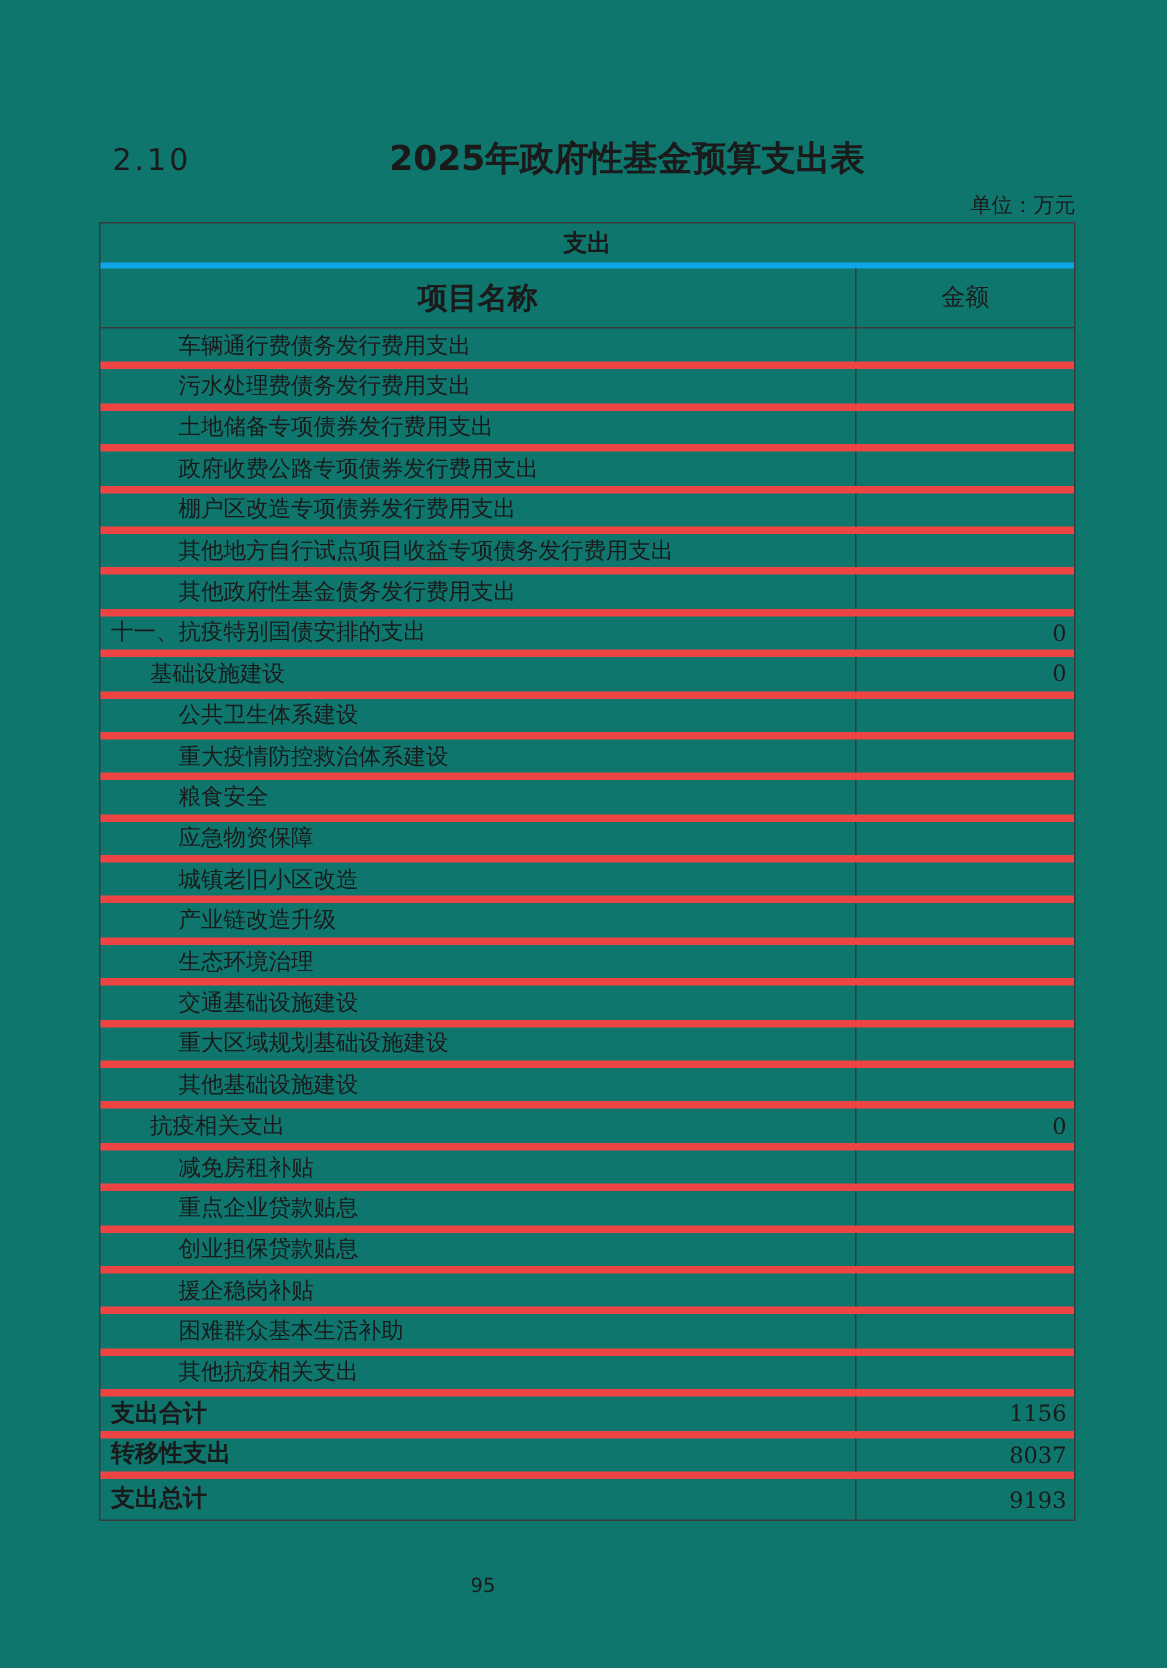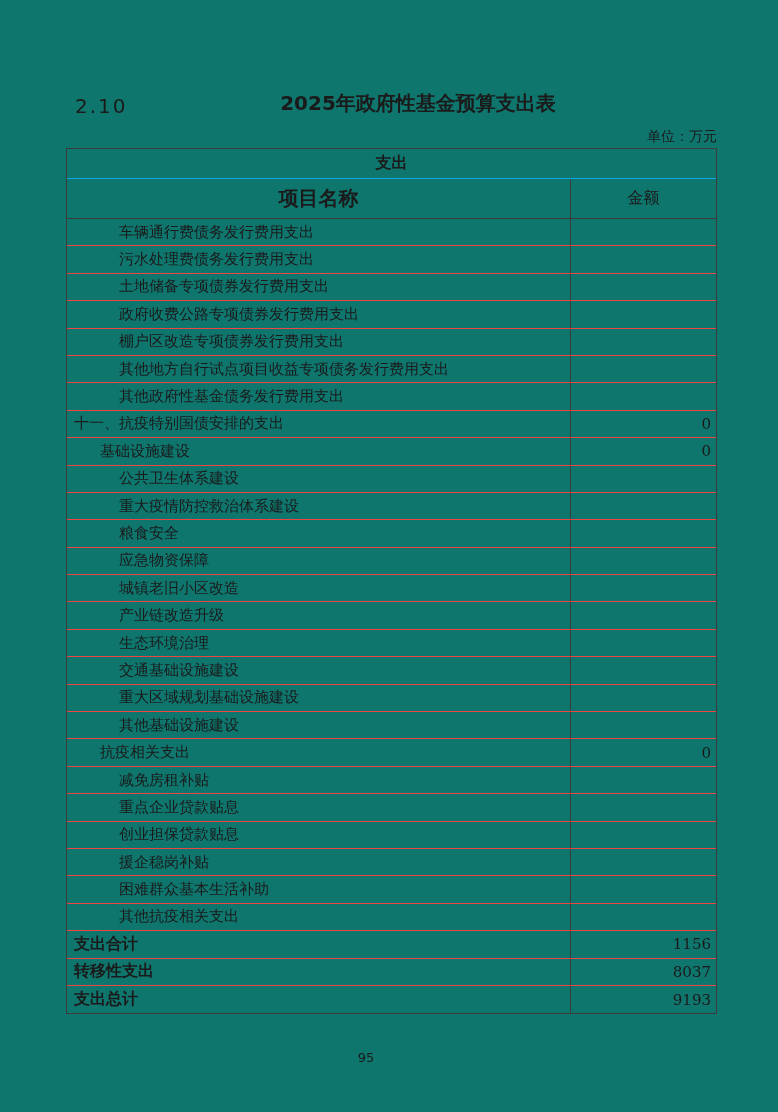--- a/index.html
+++ b/index.html
@@ -24,21 +24,21 @@
     letter-spacing: 2px;
     font-family: "DejaVu Sans", "Liberation Sans", sans-serif;
   }
   .doc-title {
     position: absolute;
     left: 0;
     top: 90px;
     width: 778px;
     text-align: center;
     text-indent: 58px;
-    font-size: 20px;
+    font-size: 23px;
     font-weight: bold;
     font-family: "DejaVu Sans", "Liberation Sans", sans-serif;
     margin: 0;
   }
   .unit-label {
     position: absolute;
     right: 61px;
     top: 128px;
     font-size: 14px;
   }
@@ -46,21 +46,21 @@
     position: absolute;
     left: 66px;
     top: 148px;
     width: 651px;
     box-sizing: border-box;
     border: 1px solid #3b3b3b;
   }
   .thead-span {
     box-sizing: border-box;
     height: 30px;
-    border-bottom: 1px solid #0ea5e9;
+    border-bottom: 4px solid #0ea5e9;
     display: flex;
     align-items: center;
     justify-content: center;
     font-size: 16px;
     font-weight: bold;
     font-family: "DejaVu Sans", "Liberation Sans", sans-serif;
   }
   .thead-cols {
     box-sizing: border-box;
     height: 40px;
@@ -84,21 +84,21 @@
     display: flex;
     align-items: center;
     justify-content: center;
     font-size: 16px;
     font-weight: normal;
     font-family: "DejaVu Sans", "Liberation Sans", sans-serif;
   }
   .t-row {
     box-sizing: border-box;
     height: 27.4px;
-    border-bottom: 1px solid #ef4444;
+    border-bottom: 5px solid #ef4444;
     display: flex;
     font-size: 15px;
   }
   .t-row:last-child {
     border-bottom: none;
     gap: 28px;
   }
   .t-row .cell-name {
     box-sizing: border-box;
     width: 504px;
@@ -125,21 +125,20 @@
     font-family: "DejaVu Sans", "Liberation Sans", sans-serif;
   }
   .page-number {
     position: absolute;
     left: 0;
     top: 1050px;
     width: 644px;
     text-align: center;
     font-size: 13px;
     font-family: "DejaVu Sans", "Liberation Sans", sans-serif;
-    margin-left: 44px;
   }
 </style>
 </head>
 <body>
 
 <div class="page">
 
   <span class="section-number">2.10</span>
 
   <h1 class="doc-title">2025年政府性基金预算支出表</h1>

